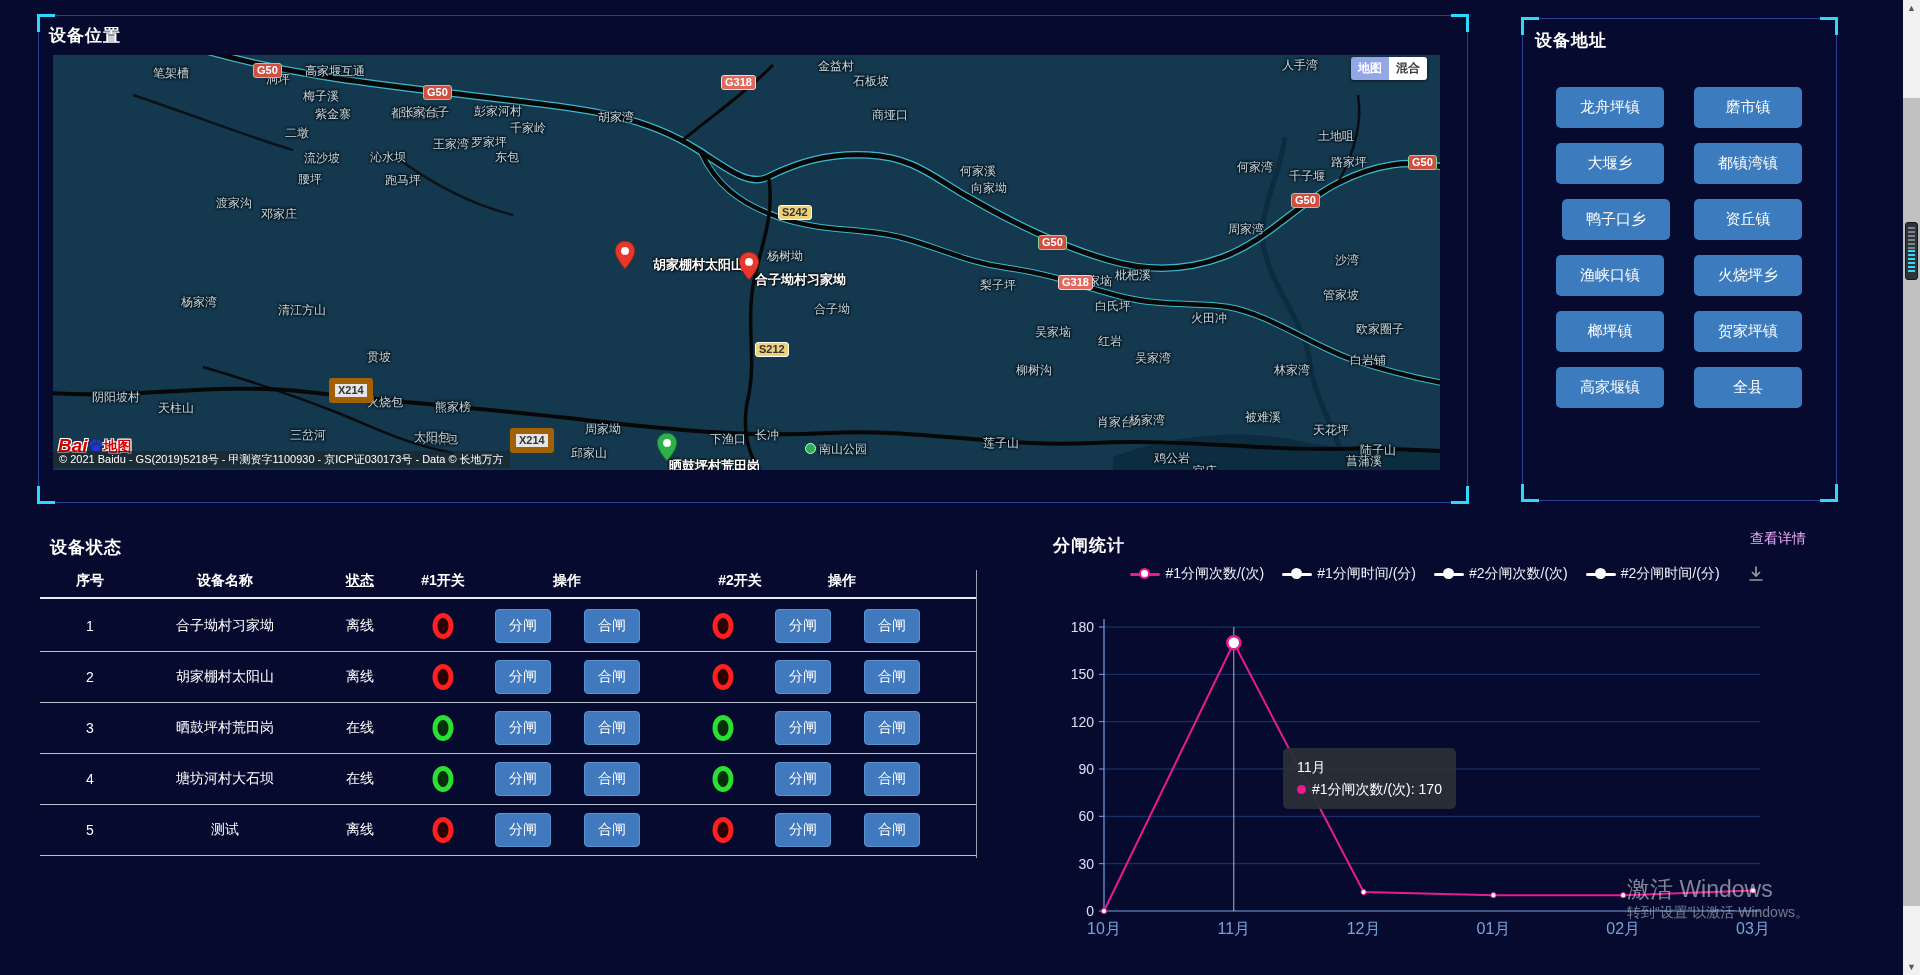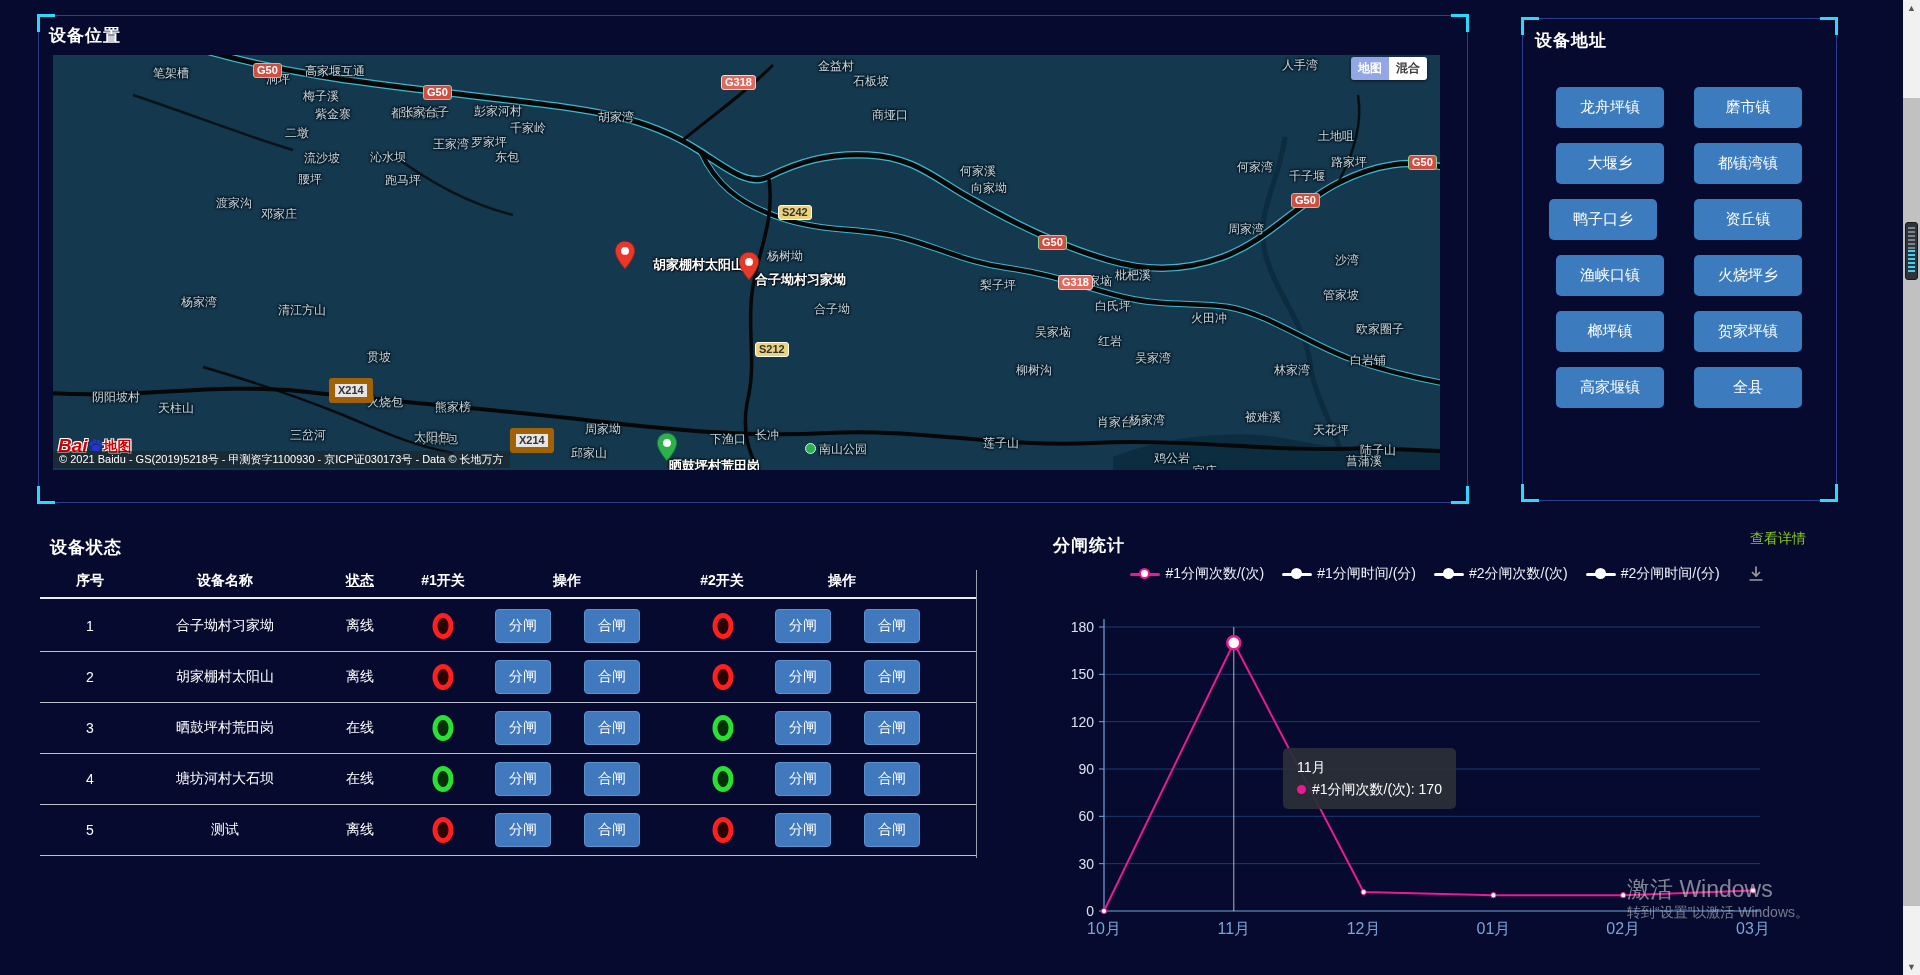--- a/index.html
+++ b/index.html
@@ -63,21 +63,21 @@
        box-sizing:border-box;border:5px solid;}
   .ind.red{border-color:#ff1f1f;background:#2a0202;}
   .ind.green{border-color:#29e033;background:#062e08;}
   .op-btn{position:absolute;top:50%;transform:translate(-50%,-50%);width:56px;height:34px;background:#4079bd;
           border:1px solid #5b93cf;border-radius:4px;color:#fff;font-size:14px;display:flex;align-items:center;
           justify-content:center;cursor:pointer;box-sizing:border-box;}
 
   
   #chart-panel{position:absolute;left:1030px;top:520px;width:790px;height:450px;}
   #chart-panel .panel-title{left:23px;top:14px;}
-  .detail{position:absolute;left:720px;top:10px;font-size:14px;color:#84cc16;text-decoration:none;cursor:pointer;white-space:nowrap;}
+  .detail{position:absolute;left:720px;top:10px;font-size:14px;color:#f0abfc;text-decoration:none;cursor:pointer;white-space:nowrap;}
   .dl-icon{position:absolute;left:716px;top:44px;cursor:pointer;}
   #legend{position:absolute;left:25px;top:45px;width:740px;display:flex;justify-content:center;gap:18px;}
   .lg-item{display:flex;align-items:center;gap:5px;cursor:pointer;}
   .lg-marker{position:relative;width:30px;height:12px;}
   .lg-line{position:absolute;left:0;top:5px;width:30px;height:2.5px;border-radius:2px;}
   .lg-dot{position:absolute;left:9px;top:0;width:7px;height:7px;border:2px solid;border-radius:50%;background:#fff;}
   .lg-label{font-size:14px;color:#f0f3f7;white-space:nowrap;}
   #chart-svg{position:absolute;left:30px;top:80px;}
   #tooltip{position:absolute;left:253px;top:228px;background:rgba(43,47,56,.94);border-radius:5px;
            padding:9px 14px;color:#fff;font-size:14px;line-height:1.55;white-space:nowrap;z-index:5;}
@@ -254,40 +254,40 @@
     <span class="corner c-tl"></span>
     <span class="corner c-tr"></span>
     <span class="corner c-bl"></span>
     <span class="corner c-br"></span>
     <h2 class="panel-title">设备地址</h2>
     <div id="addr-grid">
         <div class="addr-btn" style="left: 33px; top: 68px;">龙舟坪镇</div>
         <div class="addr-btn" style="left: 171px; top: 68px;">磨市镇</div>
         <div class="addr-btn" style="left: 33px; top: 124px;">大堰乡</div>
         <div class="addr-btn" style="left: 171px; top: 124px;">都镇湾镇</div>
-        <div class="addr-btn" style="left: 26px; top: 180px;">鸭子口乡</div>
+        <div class="addr-btn" style="left: 39px; top: 180px;">鸭子口乡</div>
         <div class="addr-btn" style="left: 171px; top: 180px;">资丘镇</div>
         <div class="addr-btn" style="left: 33px; top: 236px;">渔峡口镇</div>
         <div class="addr-btn" style="left: 171px; top: 236px;">火烧坪乡</div>
         <div class="addr-btn" style="left: 33px; top: 292px;">榔坪镇</div>
         <div class="addr-btn" style="left: 171px; top: 292px;">贺家坪镇</div>
         <div class="addr-btn" style="left: 33px; top: 348px;">高家堰镇</div>
         <div class="addr-btn" style="left: 171px; top: 348px;">全县</div>
       </div>
   </section>
 
   <section id="status-panel">
     <h2 class="panel-title">设备状态</h2>
     <div id="tbl-head">
         <span class="th" style="left: 50px;">序号</span>
         <span class="th" style="left: 185px;">设备名称</span>
         <span class="th" style="left: 320px; text-decoration: underline;">状态</span>
         <span class="th" style="left: 403px;">#1开关</span>
         <span class="th" style="left: 527px;">操作</span>
-        <span class="th" style="left: 682px; text-align: right;">#2开关</span>
+        <span class="th" style="left: 700px; text-align: right;">#2开关</span>
         <span class="th" style="left: 802px;">操作</span>
       </div>
     <div class="tbl-underline"></div>
     <div id="tbl-body">
         <div class="t-row" style="top: 76px;">
           <span class="td" style="left: 50px;">1</span>
           <span class="td" style="left: 185px;">合子坳村习家坳</span>
           <span class="td" style="left: 320px;">离线</span>
           <span class="ind red" style="left: 403px;"></span>
           <div class="op-btn" style="left: 483px;">分闸</div>

